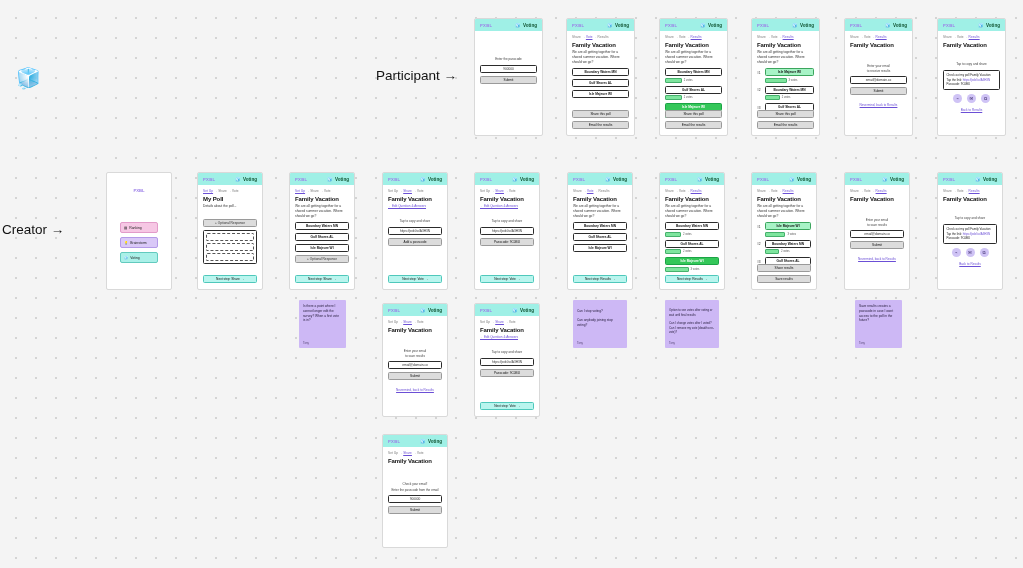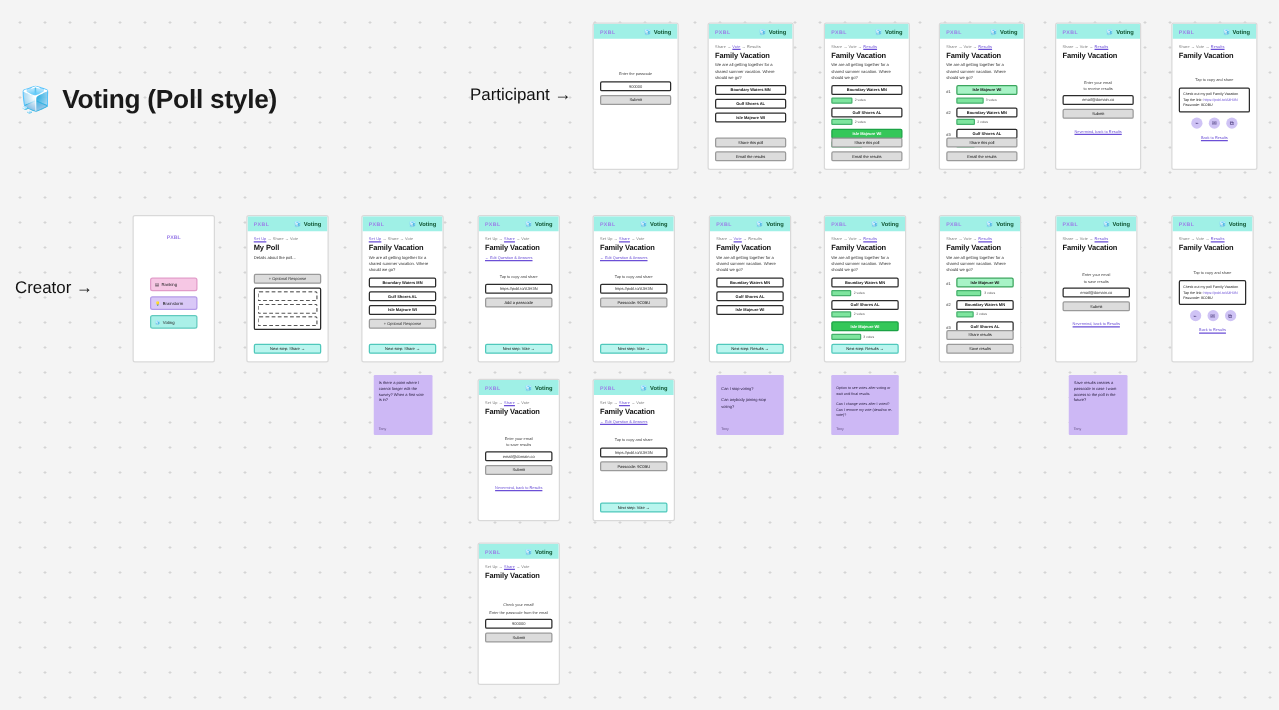--- a/index.html
+++ b/index.html
@@ -15,21 +15,21 @@
     position:absolute;inset:0;
     background-color:#f4f4f4;
     background-image:radial-gradient(#d4d4d4 0.9px, transparent 0.9px);
     background-size:20px 20px;
     background-position:6px 8px;
   }
   .lbl{position:absolute;color:#1a1a1a;}
   #title{left:16px;top:68px;font-size:21px;font-weight:700;letter-spacing:-.2px;display:flex;align-items:center;gap:9px;}
   #title .cube{font-size:20px;line-height:1;}
   #participant-label{left:376px;top:68px;font-size:13.5px;font-weight:400;color:#111;}
-  #creator-label{left:12px;top:222px;font-size:13.5px;font-weight:400;color:#111;}
+  #creator-label{left:2px;top:222px;font-size:13.5px;font-weight:400;color:#111;}
 
   
   .frame{position:absolute;background:#fff;border:1px solid #d9d9d9;border-radius:2px;overflow:hidden;box-sizing:border-box;}
   .hdr{height:12px;background:#9ff0e6;display:flex;align-items:center;justify-content:space-between;padding:0 5px;box-sizing:border-box;}
   .hdr .brand{font-size:4.2px;font-weight:700;color:#9b7ee8;letter-spacing:.3px;}
   .hdr .app{font-size:4.6px;font-weight:700;color:#153; display:flex;align-items:center;gap:2px;}
   .hdr .app .cube{font-size:4.5px;}
   .body{padding:4px 5px;box-sizing:border-box;}
   .crumb{font-size:3.1px;color:#777;margin-bottom:2.5px;letter-spacing:.1px;}
   .crumb b{color:#6b4fd6;text-decoration:underline;font-weight:400;}
@@ -68,21 +68,20 @@
         font-size:3.2px;color:#2a2040;line-height:1.5;}
   .note .sig{position:absolute;left:4px;bottom:3px;font-size:2.8px;color:#5b4a7a;}
 </style>
 </head>
 <body>
 
 <div id="canvas"></div>
 
 <div class="lbl" id="title">
   <span class="cube">🧊</span>
-  <span>Voting (Poll style)</span>
 </div>
 <div class="lbl" id="participant-label">Participant →</div>
 <div class="lbl" id="creator-label">Creator →</div>
 
 <div class="frame" style="left:474px;top:18px;width:69px;height:118px;">
   <div class="hdr">
     <span class="brand">PXBL</span>
     <span class="app">
         <span class="cube">🧊</span>
         <span>Voting</span>

